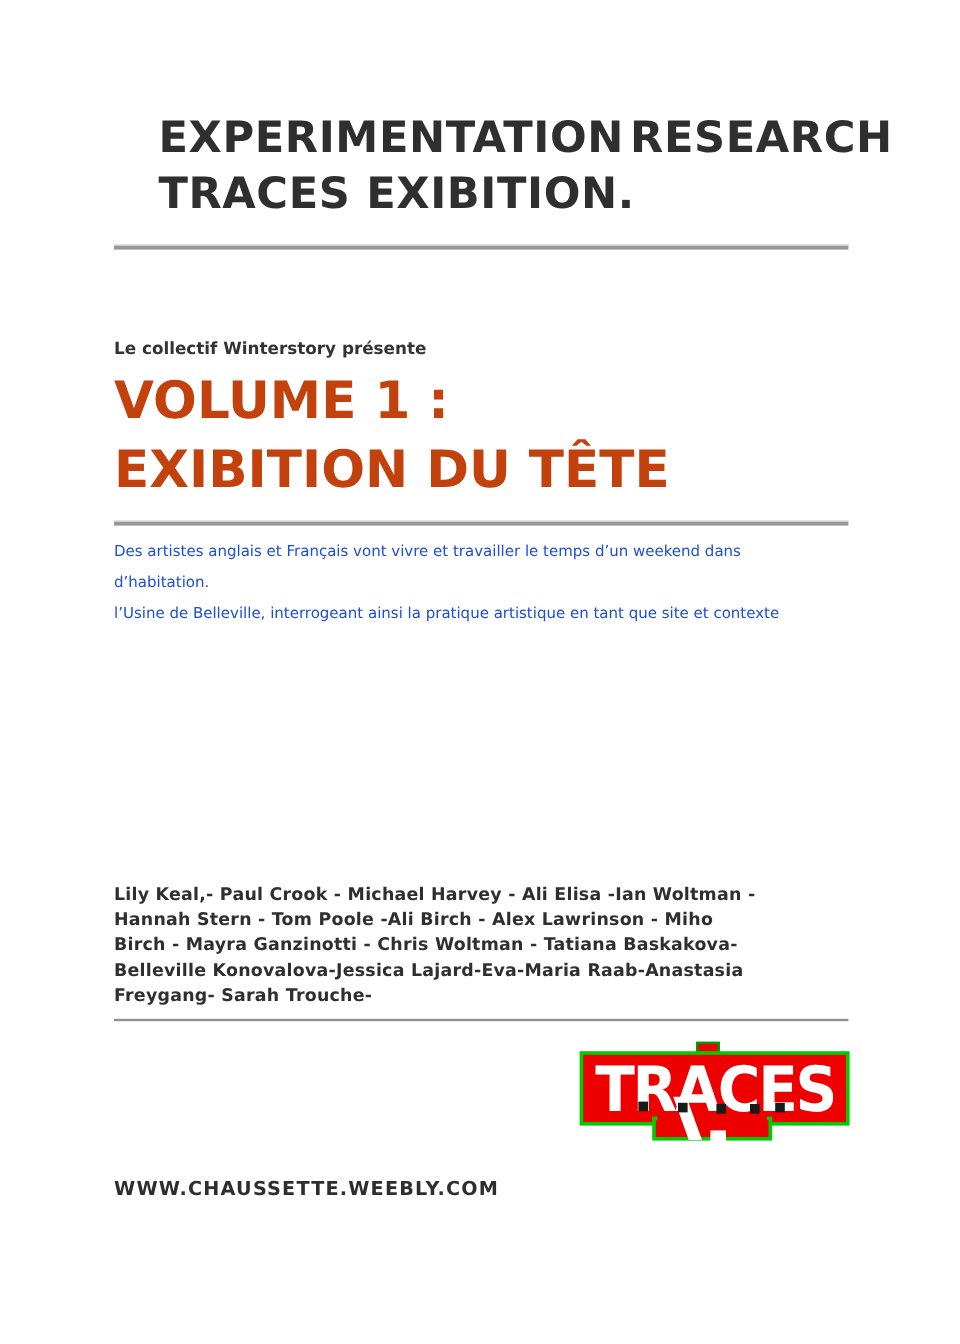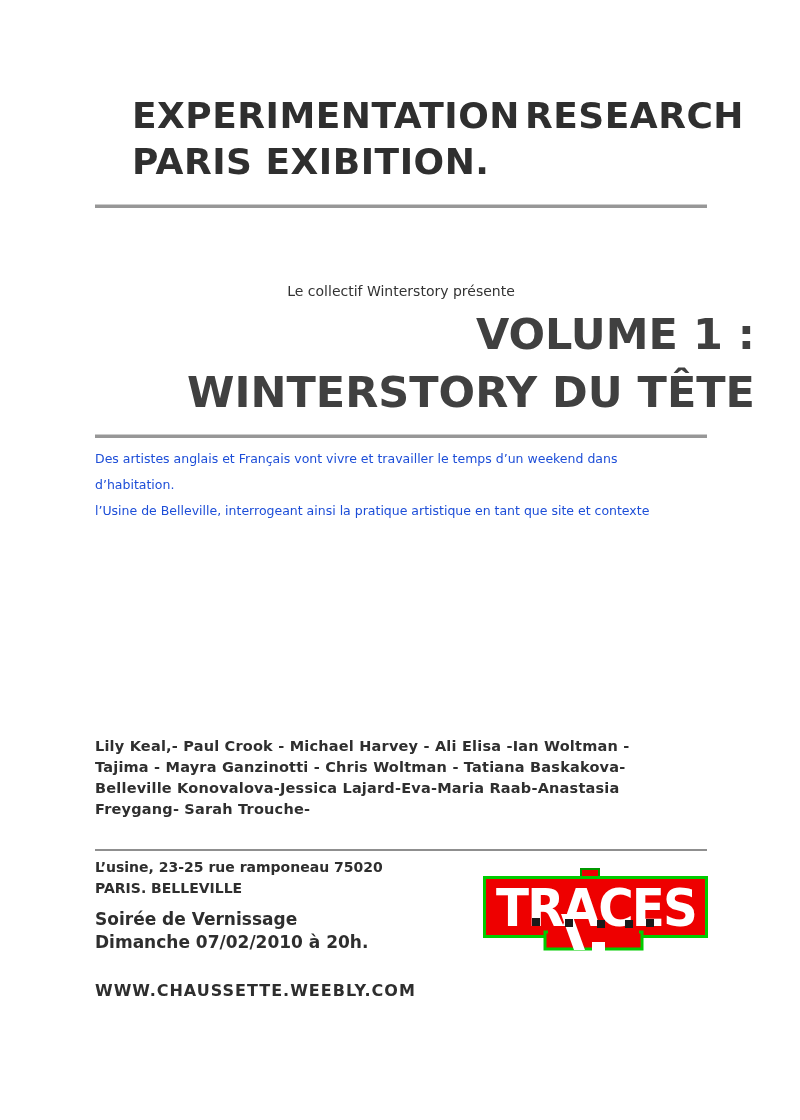--- a/index.html
+++ b/index.html
@@ -11,24 +11,24 @@
 
   .title-block{left:95px;top:93px;width:612px;font-size:36px;font-weight:bold;
     color:#2f2f2f;line-height:46px;letter-spacing:0.5px;margin-left:37px;}
   .title-line1{display:flex;justify-content:space-between;}
 
   .rule{left:95px;width:612px;height:3px;background:#979797;border-top:1px solid #cccccc;}
   .rule-top{top:204px;}
   .rule-mid{top:434px;}
   .rule-thin{left:95px;width:612px;top:849px;height:2px;background:#8f8f8f;}
 
-  .presenter{left:95px;top:283px;width:612px;text-align:center;font-size:14px;color:#333333;}
+  .presenter{left:95px;top:283px;width:612px;text-align:left;font-size:14px;color:#333333;font-weight:bold;}
 
   .event-title{left:95px;top:305px;width:660px;font-size:43px;font-weight:bold;
-    color:#404040;line-height:58px;letter-spacing:0px;text-align:right;}
+    color:#c2410c;line-height:58px;letter-spacing:0px;}
 
   .description{left:95px;top:446px;width:650px;font-size:12.5px;line-height:26px;color:#1d4ed8;}
 
   .artists{left:95px;top:736px;width:650px;font-size:14.5px;font-weight:bold;
     color:#2f2f2f;line-height:21px;letter-spacing:0.2px;}
 
   .venue{left:95px;top:857px;font-size:14px;font-weight:bold;color:#2e2e2e;line-height:21px;}
   .vernissage{left:95px;top:908px;font-size:17px;font-weight:bold;color:#2e2e2e;line-height:23px;}
   .website{left:95px;top:981px;font-size:16px;font-weight:bold;color:#2e2e2e;letter-spacing:1px;}
 
@@ -38,58 +38,51 @@
 </head>
 <body>
 
 <div class="page">
 
   <div class="abs title-block">
     <div class="title-line1">
       <span>EXPERIMENTATION</span>
       <span>RESEARCH</span>
     </div>
-    <div>PARIS EXIBITION.</div>
+    <div>TRACES EXIBITION.</div>
   </div>
 
   <div class="abs rule rule-top"></div>
 
   <div class="abs presenter">Le collectif Winterstory présente</div>
 
   <div class="abs event-title">
     <div>VOLUME 1 :</div>
-    <div>WINTERSTORY DU TÊTE</div>
+    <div>EXIBITION DU TÊTE</div>
   </div>
 
   <div class="abs rule rule-mid"></div>
 
   <div class="abs description">
     <div>Des artistes anglais et Français vont vivre et travailler le temps d’un weekend dans</div>
     <div>d’habitation.</div>
     <div>l’Usine de Belleville, interrogeant ainsi la pratique artistique en tant que site et contexte</div>
   </div>
 
   <div class="abs artists">
     <div>Lily Keal,- Paul Crook - Michael Harvey - Ali Elisa -Ian Woltman -</div>
-    <div>Tajima - Mayra Ganzinotti - Chris Woltman - Tatiana Baskakova-</div>
+    <div>Hannah Stern - Tom Poole -Ali Birch - Alex Lawrinson - Miho</div>
+    <div>Birch - Mayra Ganzinotti - Chris Woltman - Tatiana Baskakova-</div>
     <div>Belleville Konovalova-Jessica Lajard-Eva-Maria Raab-Anastasia</div>
     <div>Freygang- Sarah Trouche-</div>
   </div>
 
   <div class="abs rule-thin"></div>
 
-  <div class="abs venue">
-    <div>L’usine, 23-25 rue ramponeau 75020</div>
-    <div>PARIS. BELLEVILLE</div>
-  </div>
 
-  <div class="abs vernissage">
-    <div>Soirée de Vernissage</div>
-    <div>Dimanche 07/02/2010 à 20h.</div>
-  </div>
 
   <div class="abs website">WWW.CHAUSSETTE.WEEBLY.COM</div>
 
   <svg class="abs logo" viewBox="0 0 245 92" xmlns="http://www.w3.org/2000/svg">
 
     <rect x="106" y="3" width="18" height="12" stroke="#009900" stroke-width="2" fill="#ee0000"></rect>
 
     <rect x="9.5" y="11.5" width="222" height="59" stroke="#00cc00" stroke-width="3" fill="#ee0000"></rect>
 
     <rect x="70" y="66" width="97" height="17" stroke="#00cc00" stroke-width="3" fill="#ee0000"></rect>

